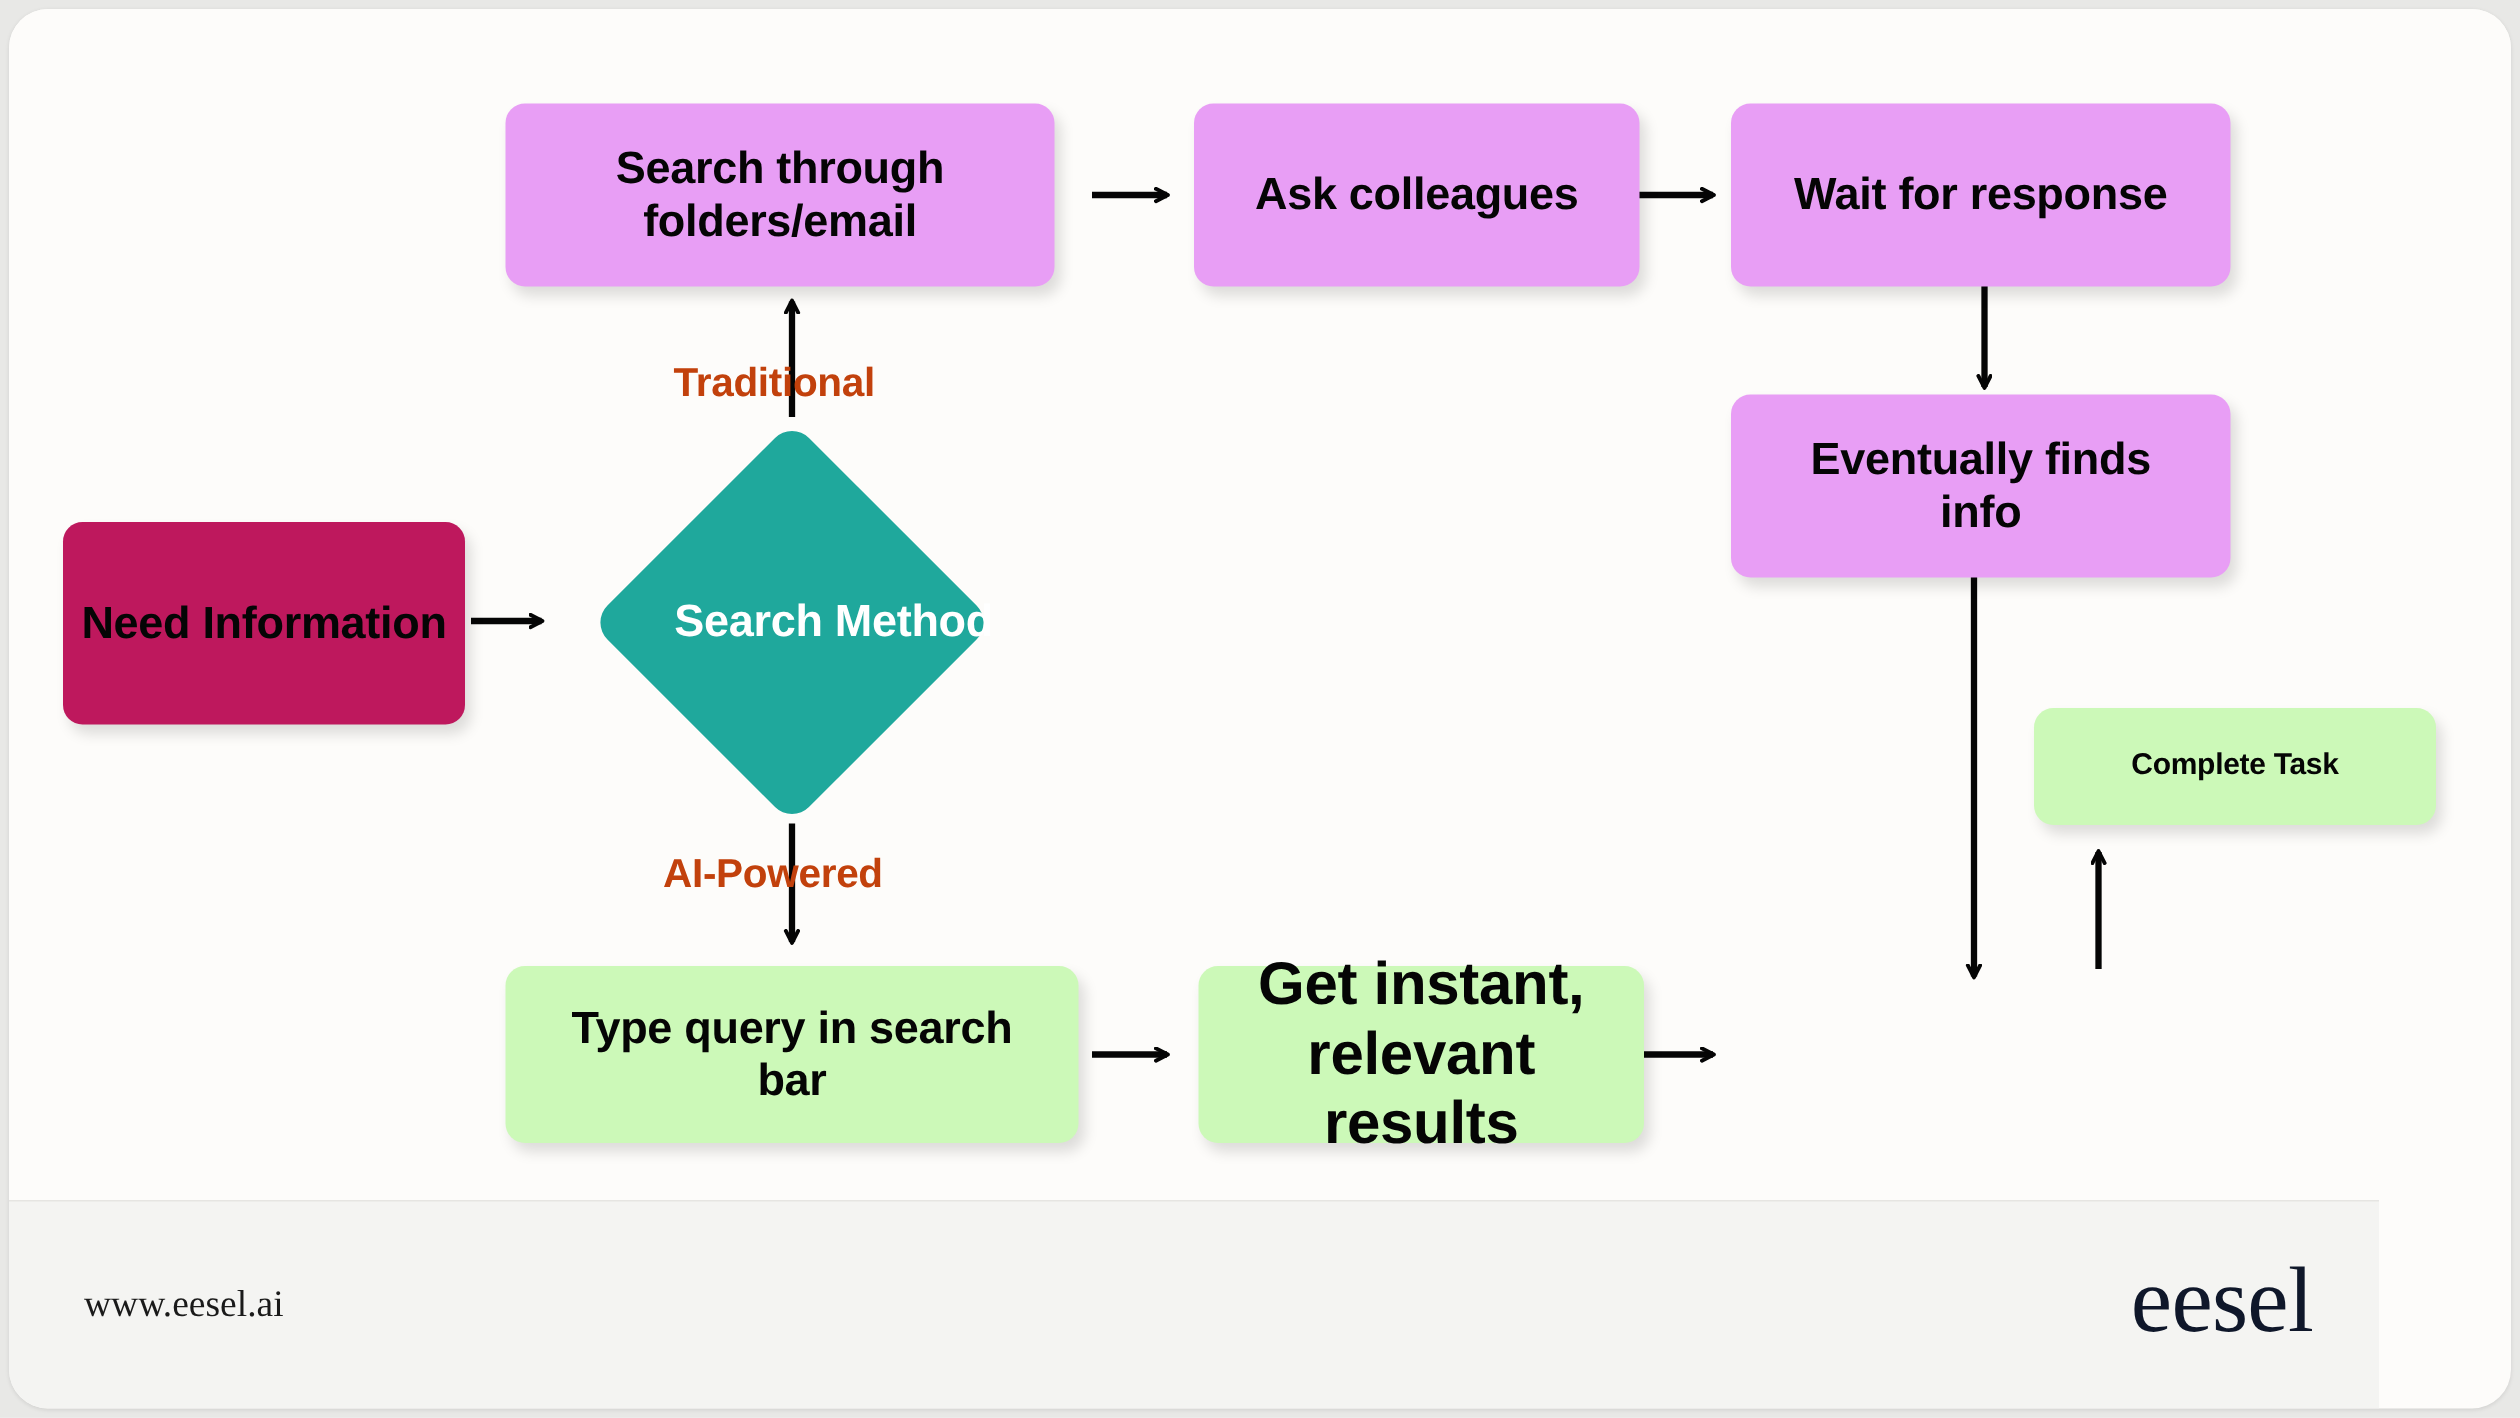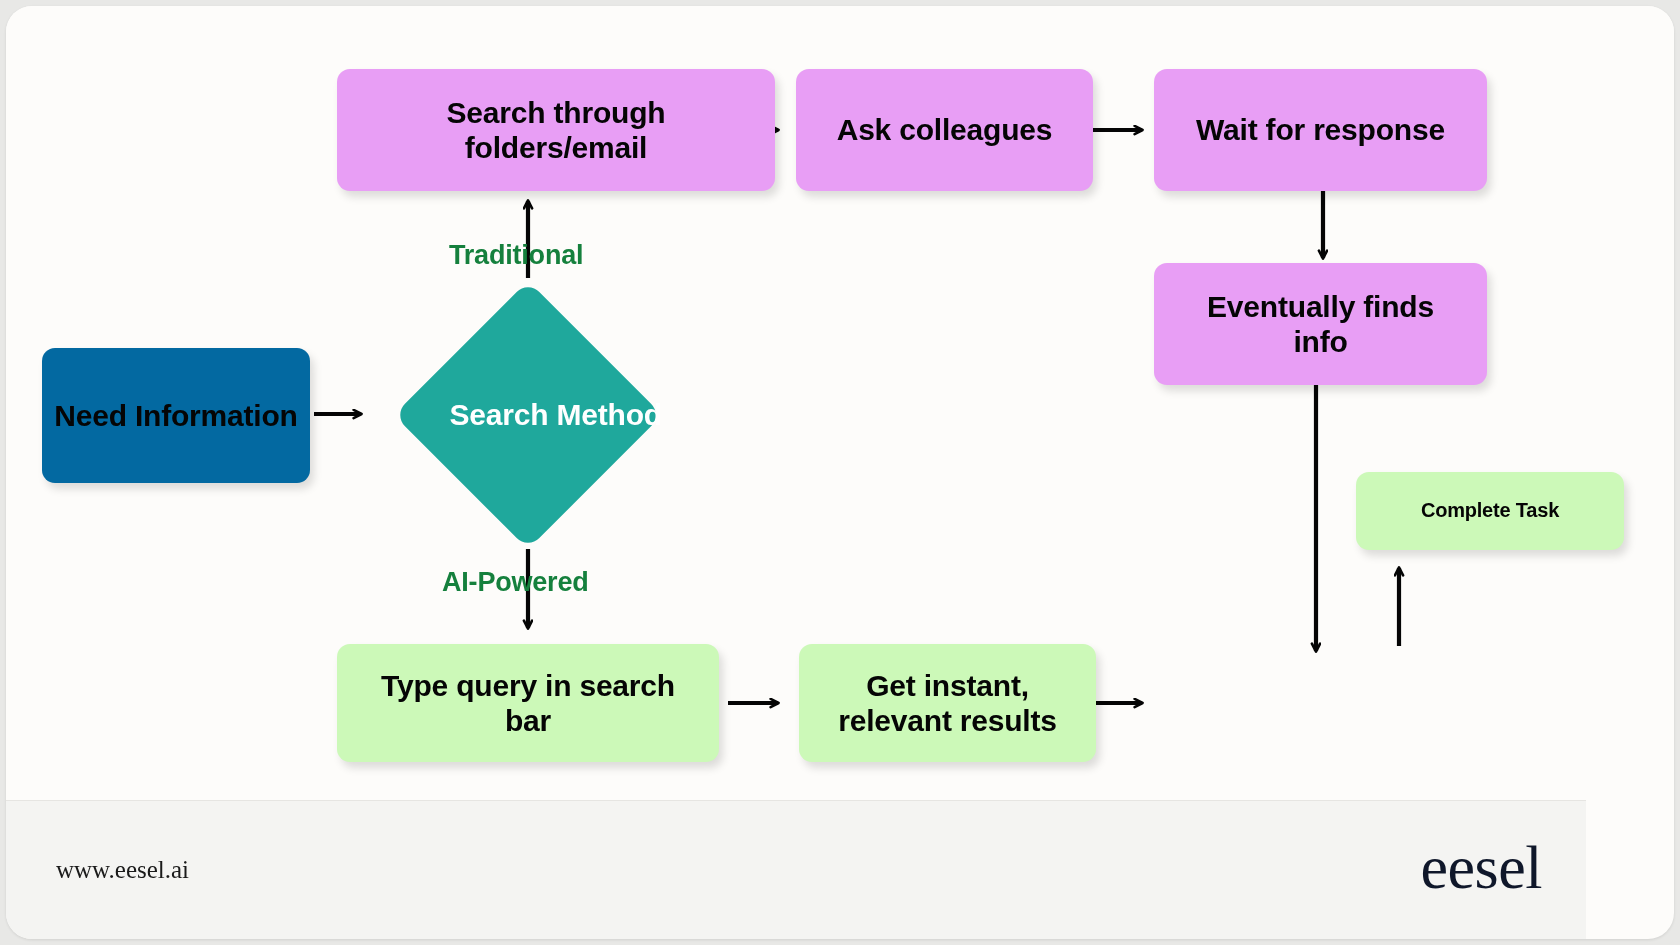--- a/index.html
+++ b/index.html
@@ -54,21 +54,21 @@
     line-height: 1.17;
     letter-spacing: -0.2px;
     color: #050505;
   }
   .node.rect {
     border-radius: 13px;
     box-shadow: 4px 6px 9px rgba(0,0,0,0.13);
   }
   .node.pink  { background: #e89ef5; }
   .node.green { background: #ccf9b8; }
-  .node.white { background: #0369a1; }
+  .node.white { background: #be185d; }
 
   .diamond-wrap {
     position: absolute;
     display: flex;
     align-items: center;
     justify-content: flex-end;
   }
   .diamond-shape {
     position: absolute;
     left: 50%;
@@ -83,21 +83,21 @@
     color: #ffffff;
     font-weight: bold;
     text-align: center;
     line-height: 1.17;
     letter-spacing: -0.2px;
   }
 
   .edge-label {
     position: absolute;
     font-weight: bold;
-    color: #15803d;
+    color: #c2410c;
     white-space: nowrap;
     letter-spacing: -0.2px;
   }
 
   .footer {
     position: absolute;
     left: 0;
     top: 794px;
     width: 1580px;
     height: 139px;
@@ -157,41 +157,41 @@
 
       <div class="diamond-wrap" style="left:388px; top:275px; width:268px; height:268px;">
         <div class="diamond-shape" style="width:190px; height:190px;"></div>
         <div class="diamond-label" style="font-size:30px;">Search Method</div>
       </div>
 
       <div class="edge-label" style="left:443px; top:234px; font-size:27px;">Traditional</div>
 
       <div class="edge-label" style="left:436px; top:561px; font-size:27px;">AI-Powered</div>
 
-      <div class="node rect pink" style="left:331px; top:63px; width:438px; height:122px; font-size:30px; padding:0 22px;">
+      <div class="node rect pink" style="left:331px; top:63px; width:366px; height:122px; font-size:30px; padding:0 22px;">
         <span>Search through folders/email</span>
       </div>
 
       <div class="node rect pink" style="left:790px; top:63px; width:297px; height:122px; font-size:30px; padding:0 6px;">
         <span>Ask colleagues</span>
       </div>
 
       <div class="node rect pink" style="left:1148px; top:63px; width:333px; height:122px; font-size:30px; padding:0 18px;">
         <span>Wait for response</span>
       </div>
 
       <div class="node rect pink" style="left:1148px; top:257px; width:333px; height:122px; font-size:30px; padding:0 42px;">
         <span>Eventually finds info</span>
       </div>
 
       <div class="node rect green" style="left:331px; top:638px; width:382px; height:118px; font-size:30px; padding:0 22px;">
         <span>Type query in search bar</span>
       </div>
 
-      <div class="node rect green" style="left:793px; top:638px; width:297px; height:118px; font-size:30px; padding:0 20px;">
+      <div class="node rect green" style="left:793px; top:638px; width:297px; height:118px; font-size:40px; padding:0 20px;">
         <span>Get instant, relevant results</span>
       </div>
 
 
       <div class="node rect green" style="left:1350px; top:466px; width:268px; height:78px; font-size:20px;">
         <span>Complete Task</span>
       </div>
 
     </div>
 

